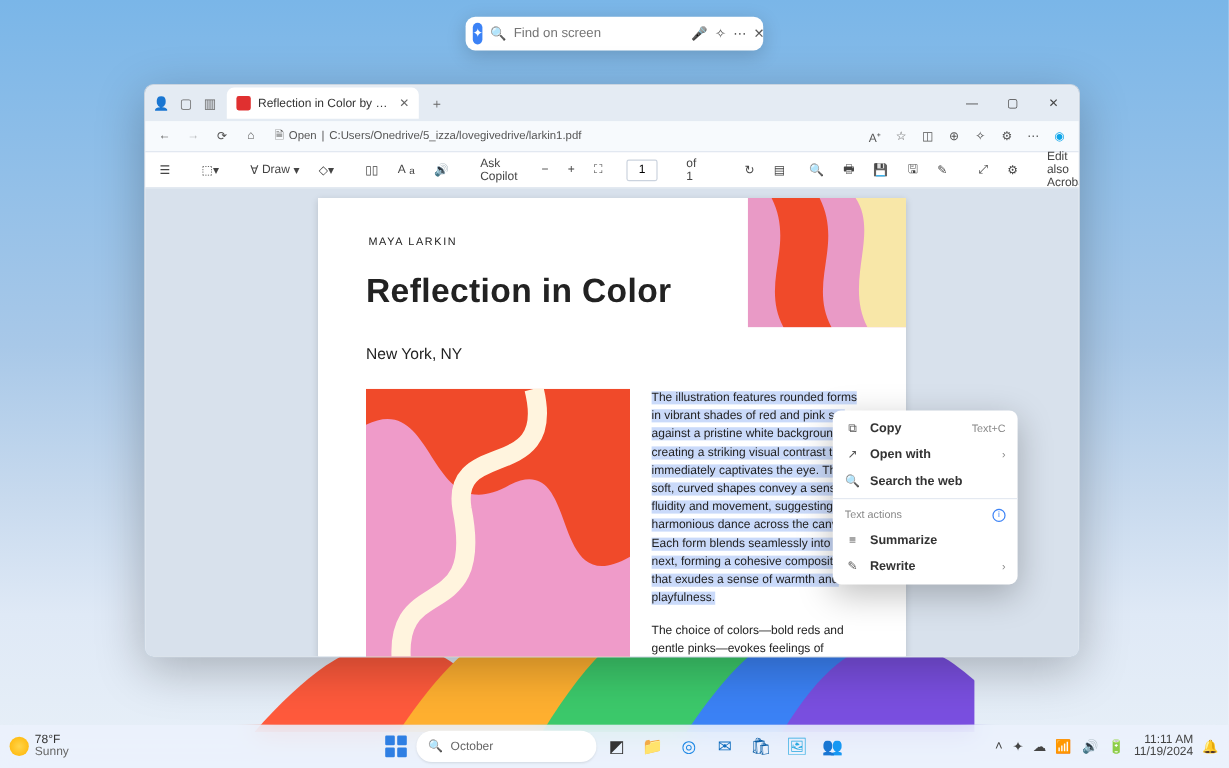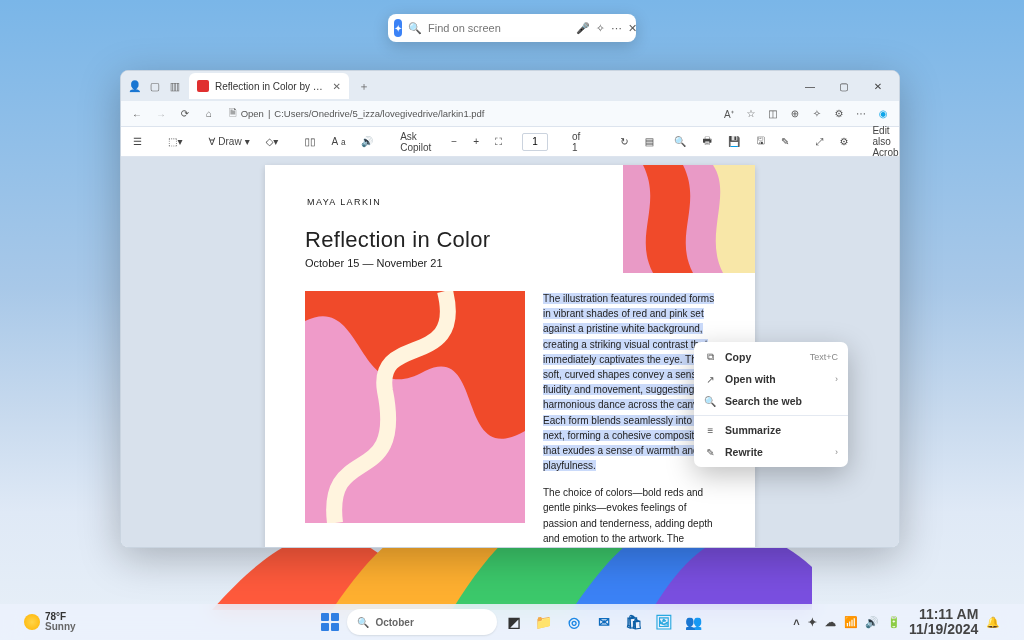--- a/index.html
+++ b/index.html
@@ -63,21 +63,21 @@
 .viewer { flex:1; background:#d8e1ec; display:flex; justify-content:center; overflow:hidden; }
 .page {
   margin-top:8px; width:490px; height:600px; background:#fff; box-shadow:0 2px 6px rgba(0,0,0,0.15);
   padding:26px 40px; position:relative; font-family: Georgia, serif; color:#222;
 }
 .page .hero {
   position:absolute; top:0; right:0; width:132px; height:108px; overflow:hidden;
 }
 .page .hero svg { width:100%; height:100%; }
 .page .author { font-size:9px; letter-spacing:1.4px; background:#fff; display:inline-block; padding:1px 2px; }
-.page h1 { font-size:22px; font-weight:400; margin-top:18px; letter-spacing:.3px; }
+.page h1 { font-size:28px; font-weight:700; margin-top:18px; letter-spacing:.3px; }
 .page .city { font-size:13px; margin-top:28px; }
 .page .dates { font-size:11px; margin-top:4px; }
 .page .body-row { display:flex; gap:18px; margin-top:22px; }
 .page .big-art { width:220px; height:232px; }
 .page .big-art svg { width:100%; height:100%; }
 .page .col { flex:1; font-size:10px; line-height:1.52; font-family:"Segoe UI",sans-serif; color:#222; }
 .page .col p { margin-bottom:12px; }
 .sel { background: rgba(90,140,240,0.32); }
 
 
@@ -92,35 +92,35 @@
 .ctx .shortcut { color:#888; font-size:9px; }
 .ctx .chev { color:#888; font-size:9px; }
 .ctx .sep { height:1px; background:#e4e9f1; margin:3px 0; }
 .ctx .section { height:20px; display:flex; align-items:center; padding:0 10px; color:#888; font-size:9px; }
 .ctx .section .info { margin-left:auto; width:11px; height:11px; border:1px solid #3b82f6; color:#3b82f6; border-radius:50%; font-size:7px; display:flex; align-items:center; justify-content:center; }
 
 
 .taskbar {
   position:absolute; bottom:0; left:0; right:0; height:36px;
   background: rgba(235,242,252,0.82); backdrop-filter:blur(10px);
-  display:flex; align-items:center; padding:0 24px; font-size:10px; color:#333;font-weight:bold;
+  display:flex; align-items:center; padding:0 8px; font-size:10px; color:#333;
 }
 .taskbar .weather { display:flex; align-items:center; gap:5px; }
 .taskbar .weather .sun { width:16px; height:16px; border-radius:50%; background:radial-gradient(circle,#ffd54a,#ffb300); }
 .taskbar .weather .wlines { display:flex; flex-direction:column; line-height:1.05; }
 .taskbar .center { position:absolute; left:50%; transform:translateX(-50%); display:flex; align-items:center; gap:4px; }
 .taskbar .start {
   width:26px; height:26px; display:grid; grid-template:1fr 1fr/1fr 1fr; gap:1.5px; padding:4px;
 }
 .taskbar .start div { background:#2f7fe3; border-radius:1px; }
 .taskbar .search { width:150px; height:26px; background:#fff; border-radius:14px; display:flex; align-items:center; padding:0 10px; gap:6px; color:#666; box-shadow:0 1px 2px rgba(0,0,0,.1); }
 .taskbar .tb-icon { width:26px; height:26px; border-radius:4px; display:flex; align-items:center; justify-content:center; font-size:14px; }
 .taskbar .tray { margin-left:auto; display:flex; align-items:center; gap:8px; color:#444; }
 .taskbar .tray .ticon2 { font-size:11px; }
-.taskbar .clock { display:flex; flex-direction:column; align-items:flex-end; line-height:1.05; font-size:14px; }
+.taskbar .clock { display:flex; flex-direction:column; align-items:flex-end; line-height:1.05; font-size:10px; }
 </style>
 </head>
 <body>
 
 <div class="wallpaper-swirl">
 <svg viewBox="0 0 600 130" preserveAspectRatio="xMidYMax slice">
   <path d="M0 130 C80 40 140 20 220 130 Z" fill="#ff5a3c"></path>
   <path d="M120 130 C200 10 260 10 340 130 Z" fill="#ffb030"></path>
   <path d="M240 130 C320 0 380 0 460 130 Z" fill="#3cc96b"></path>
   <path d="M360 130 C440 10 500 10 600 130 Z" fill="#3b82f6"></path>
@@ -223,21 +223,21 @@
     <div class="page">
       <div class="hero">
         <svg viewBox="0 0 132 108">
           <rect width="132" height="108" fill="#e99ac6"></rect>
           <path d="M20 0 C40 40 10 70 30 108 L70 108 C50 70 80 40 60 0 Z" fill="#f04a2a"></path>
           <path d="M90 0 C110 30 80 70 100 108 L132 108 L132 0 Z" fill="#f8e7a8"></path>
         </svg>
       </div>
       <div class="author">MAYA LARKIN</div>
       <h1>Reflection in Color</h1>
-      <div class="dates">October 15 — November 21</div>
+      <div class="city">New York, NY</div>
       <div class="body-row">
         <div class="big-art">
           <svg viewBox="0 0 220 232">
             <rect width="220" height="232" fill="#f04a2a"></rect>
             <path d="M0 30 C60 0 50 120 120 80 C180 50 150 180 220 140 L220 232 L0 232 Z" fill="#ef9bc9"></path>
             <path d="M30 232 C20 150 100 200 80 100 C70 40 160 80 140 0" stroke="#fff4de" stroke-width="16" fill="none"></path>
           </svg>
         </div>
         <div class="col">
           <p><span class="sel">The illustration features rounded forms in vibrant shades of red and pink set against a pristine white background, creating a striking visual contrast that immediately captivates the eye. The soft, curved shapes convey a sense of fluidity and movement, suggesting a harmonious dance across the canvas. Each form blends seamlessly into the next, forming a cohesive composition that exudes a sense of warmth and playfulness.</span></p>
@@ -257,20 +257,24 @@
   <div class="item">
     <span class="ico">↗</span>
     <span class="label">Open with</span>
     <span class="chev">›</span>
   </div>
   <div class="item">
     <span class="ico">🔍</span>
     <span class="label">Search the web</span>
   </div>
   <div class="sep"></div>
+  <div class="section">
+    <span>Text actions</span>
+    <span class="info">i</span>
+  </div>
   <div class="item">
     <span class="ico">≡</span>
     <span class="label">Summarize</span>
   </div>
   <div class="item">
     <span class="ico">✎</span>
     <span class="label">Rewrite</span>
     <span class="chev">›</span>
   </div>
 </div>

